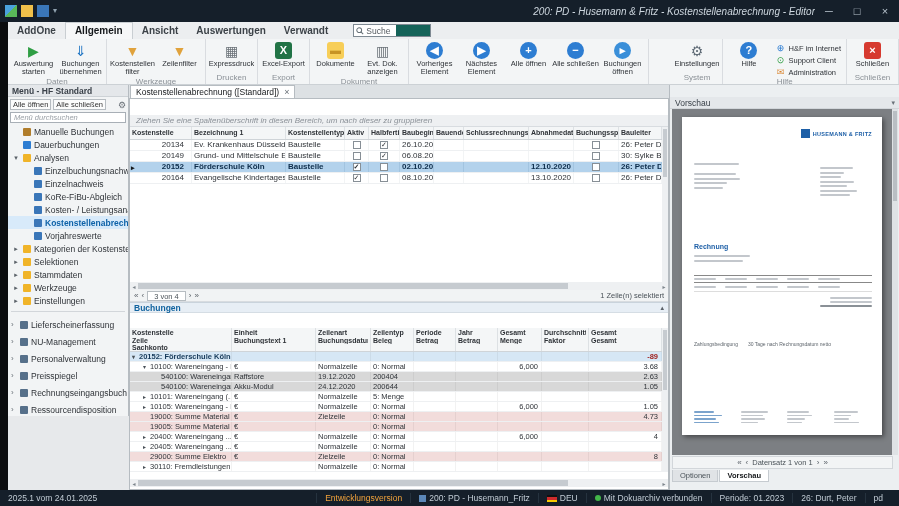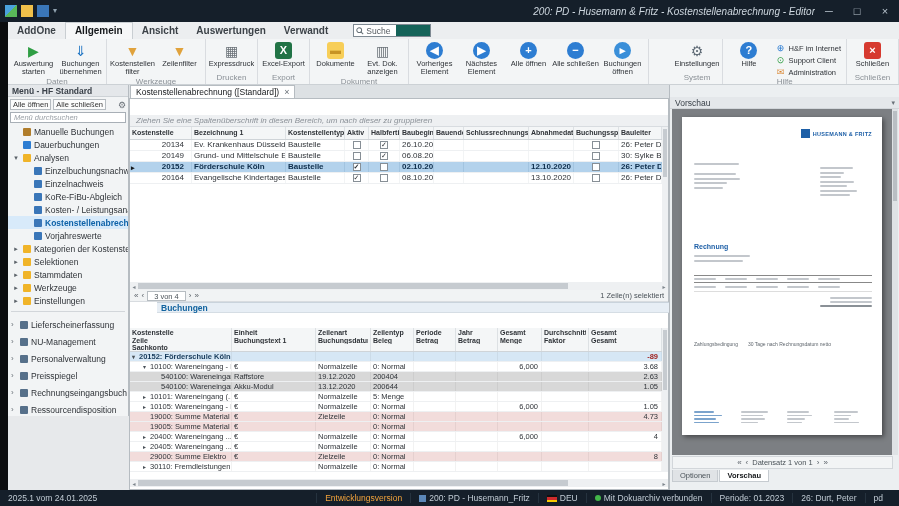--- a/index.html
+++ b/index.html
@@ -78,21 +78,21 @@
 #m-vscroll .thumb{margin:2px 1px;height:48px;background:#c6cbd0;}
 .hscroll{position:absolute;left:0;width:538px;height:8px;background:#eef0f2;display:flex;align-items:center;}
 .sar{font-size:6px;color:#7d858c;width:8px;text-align:center;}
 .hscroll .thumb{height:6px;background:#c6cbd0;width:430px;}
 #m-hscroll{top:183px;}
 #m-book-hscroll{top:380px;}
 #m-pager{position:absolute;left:0;top:191px;width:538px;height:12px;background:#f1f3f4;border-bottom:1px solid #d8dce0;display:flex;align-items:center;font-size:8px;color:#4a5258;gap:3px;padding:0 4px;}
 .pgbtn{font-size:8px;color:#5a6168;}
 .pgbox{border:1px solid #b6bcc1;background:#fff;padding:0 6px;height:10px;line-height:9px;font-size:7.5px;}
 #m-pager .selinfo{margin-left:auto;font-size:7.5px;}
-#m-book-header{position:absolute;left:0;top:203px;width:538px;height:11px;background:#e7eef5;border-top:1px solid #c9d3dc;border-bottom:1px solid #d5dde4;display:flex;align-items:center;padding:0 4px;margin-left:27px;}
+#m-book-header{position:absolute;left:0;top:203px;width:538px;height:11px;background:#e7eef5;border-top:1px solid #c9d3dc;border-bottom:1px solid #d5dde4;display:flex;align-items:center;padding:0 4px;}
 #m-book-header .btitle{font-size:8.5px;font-weight:bold;color:#11639f;}
 #m-book-header .bhicons{margin-left:auto;font-size:7px;color:#5a6168;}
 #m-book-search{position:absolute;left:4px;top:216px;width:186px;height:12px;border:1px solid #98a0a7;font-size:8px;font-style:italic;color:#9aa0a6;display:flex;align-items:center;padding:0 3px;background:#fff;}
 #m-book-ghead{position:absolute;left:0;top:229px;width:532px;height:24px;display:flex;background:#f4f6f7;border-bottom:1px solid #cfd4d8;}
 .bgh{border-right:1px solid #dde1e4;padding:1px 2px;overflow:hidden;flex:0 0 auto;}
 .bghl{font-size:7px;font-weight:bold;line-height:7.5px;color:#2f3338;white-space:nowrap;overflow:hidden;}
 #m-book-rows{position:absolute;left:0;top:253px;width:532px;}
 .brow{display:flex;height:10px;border-bottom:1px solid #eef0f2;font-size:7.5px;color:#2f3338;}
 .bcell{flex:0 0 auto;padding:0 2px;line-height:9px;white-space:nowrap;overflow:hidden;border-right:1px solid rgba(0,0,0,0.05);}
 .bexp{display:inline-block;width:7px;font-size:6px;color:#4a5158;}
@@ -628,21 +628,21 @@
         <div class="bcell" style="width: 43px;">200404</div>
         <div class="bcell num" style="width: 42px;"></div>
         <div class="bcell num" style="width: 42px;"></div>
         <div class="bcell num" style="width: 44px;"></div>
         <div class="bcell num" style="width: 47px;"></div>
         <div class="bcell num" style="width: 73px;">2.63</div>
       </div>
       <div class="brow detail">
         <div class="bcell" style="width: 102px; padding-left: 24px;"><span class="bexp"></span>540100: Wareneingang ...</div>
         <div class="bcell" style="width: 84px;">Akku-Modul</div>
-        <div class="bcell" style="width: 55px;">13.12.2020</div>
+        <div class="bcell" style="width: 55px;">24.12.2020</div>
         <div class="bcell" style="width: 43px;">200644</div>
         <div class="bcell num" style="width: 42px;"></div>
         <div class="bcell num" style="width: 42px;"></div>
         <div class="bcell num" style="width: 44px;"></div>
         <div class="bcell num" style="width: 47px;"></div>
         <div class="bcell num" style="width: 73px;">1.05</div>
       </div>
       <div class="brow normal">
         <div class="bcell" style="width: 102px; padding-left: 13px;"><span class="bexp">▸</span>10101: Wareneingang (...</div>
         <div class="bcell" style="width: 84px;">€</div>

